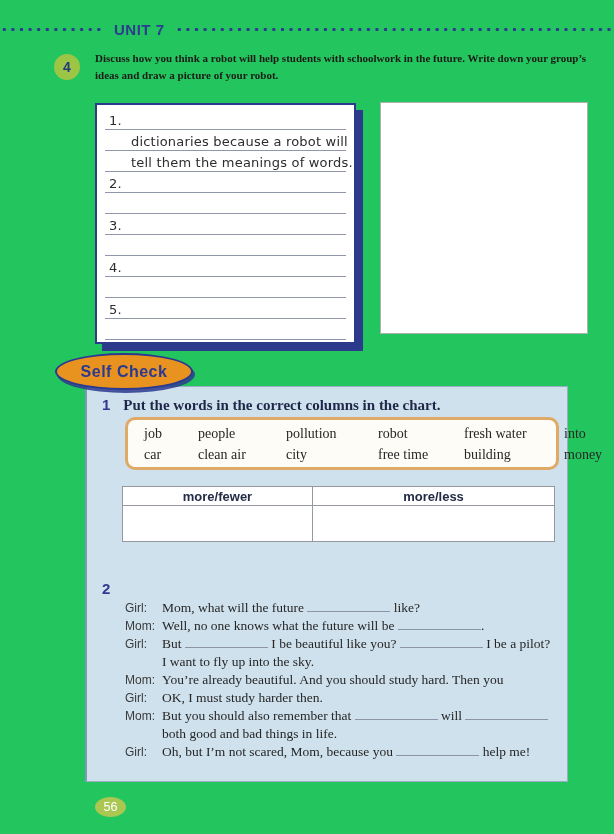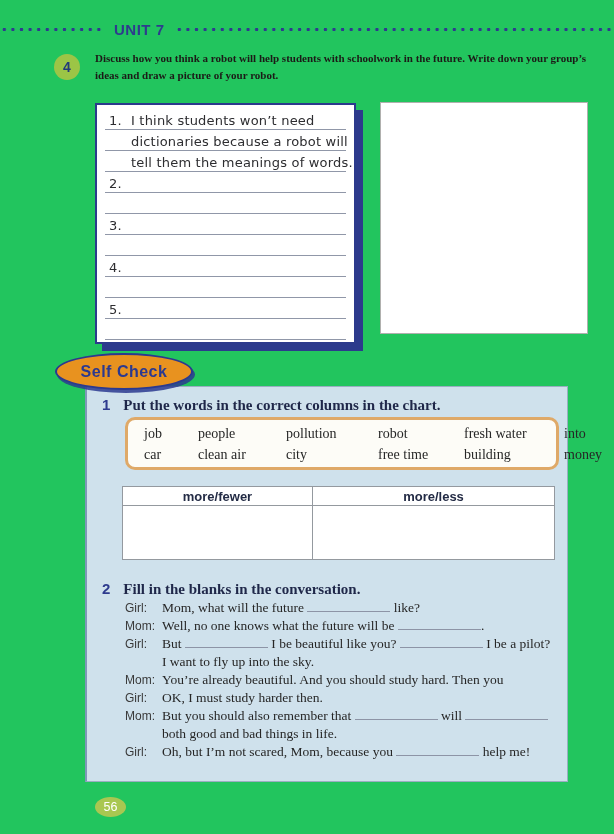--- a/index.html
+++ b/index.html
@@ -62,21 +62,21 @@
   .ex2-head { left:15px; top:193px; }
 
   
   .word-bank { position:absolute; left:38px; top:30px; width:434px; height:53px;
     background:#fdfcf7; border:3px solid #dfa968; border-radius:10px;
     padding:3px 0 0 16px; }
   .wb-row { display:grid; grid-template-columns:32px 66px 70px 64px 78px 58px auto;
     column-gap:22px; line-height:21px; font-size:14px; color:#262626; white-space:nowrap; }
 
   
-  .chart-table { position:absolute; left:35px; top:99px; width:433px; height:74px;
+  .chart-table { position:absolute; left:35px; top:99px; width:433px; height:56px;
     background:#ffffff; border:1px solid #94999f;
     display:grid; grid-template-columns:189px 1fr; grid-template-rows:19px 1fr; }
   .chart-table .th { border-bottom:1px solid #94999f;
     display:flex; align-items:center; justify-content:center;
     font-family:"Liberation Sans", sans-serif; font-weight:bold; font-size:13px;
     color:#232b45; }
   .chart-table .c2 { border-left:1px solid #94999f; }
 
   
   .dialogue { position:absolute; left:38px; top:212px; width:438px; }
@@ -105,21 +105,20 @@
     <div class="dots dots-right"></div>
   </div>
 
   <div class="ex4-num">4</div>
   <div class="ex4-text">Discuss how you think a robot will help students with schoolwork in the future. Write down your group’s ideas and draw a picture of your robot.</div>
 
   <div class="notes-box">
 
       <div class="note-row">
         <span class="note-num">1.</span>
-        <span class="note-text">I think students won’t need</span>
       </div>
 
       <div class="note-row">
         <span class="note-num"></span>
         <span class="note-text">dictionaries because a robot will</span>
       </div>
 
       <div class="note-row">
         <span class="note-num"></span>
         <span class="note-text">tell them the meanings of words.</span>
@@ -202,21 +201,20 @@
 
     <div class="chart-table">
       <div class="th c1">more/fewer</div>
       <div class="th c2">more/less</div>
       <div class="td c1"></div>
       <div class="td c2"></div>
     </div>
 
     <div class="ex-head ex2-head">
       <span class="num">2</span>
-      <span class="title">Fill in the blanks in the conversation.</span>
     </div>
 
     <div class="dialogue">
 
         <div class="dlg-row">
           <span class="dlg-speaker">Girl:</span>
           <span class="dlg-text">Mom, what will the future <span class="blank" style="width: 83px;"></span> like?</span>
         </div>
 
         <div class="dlg-row">

